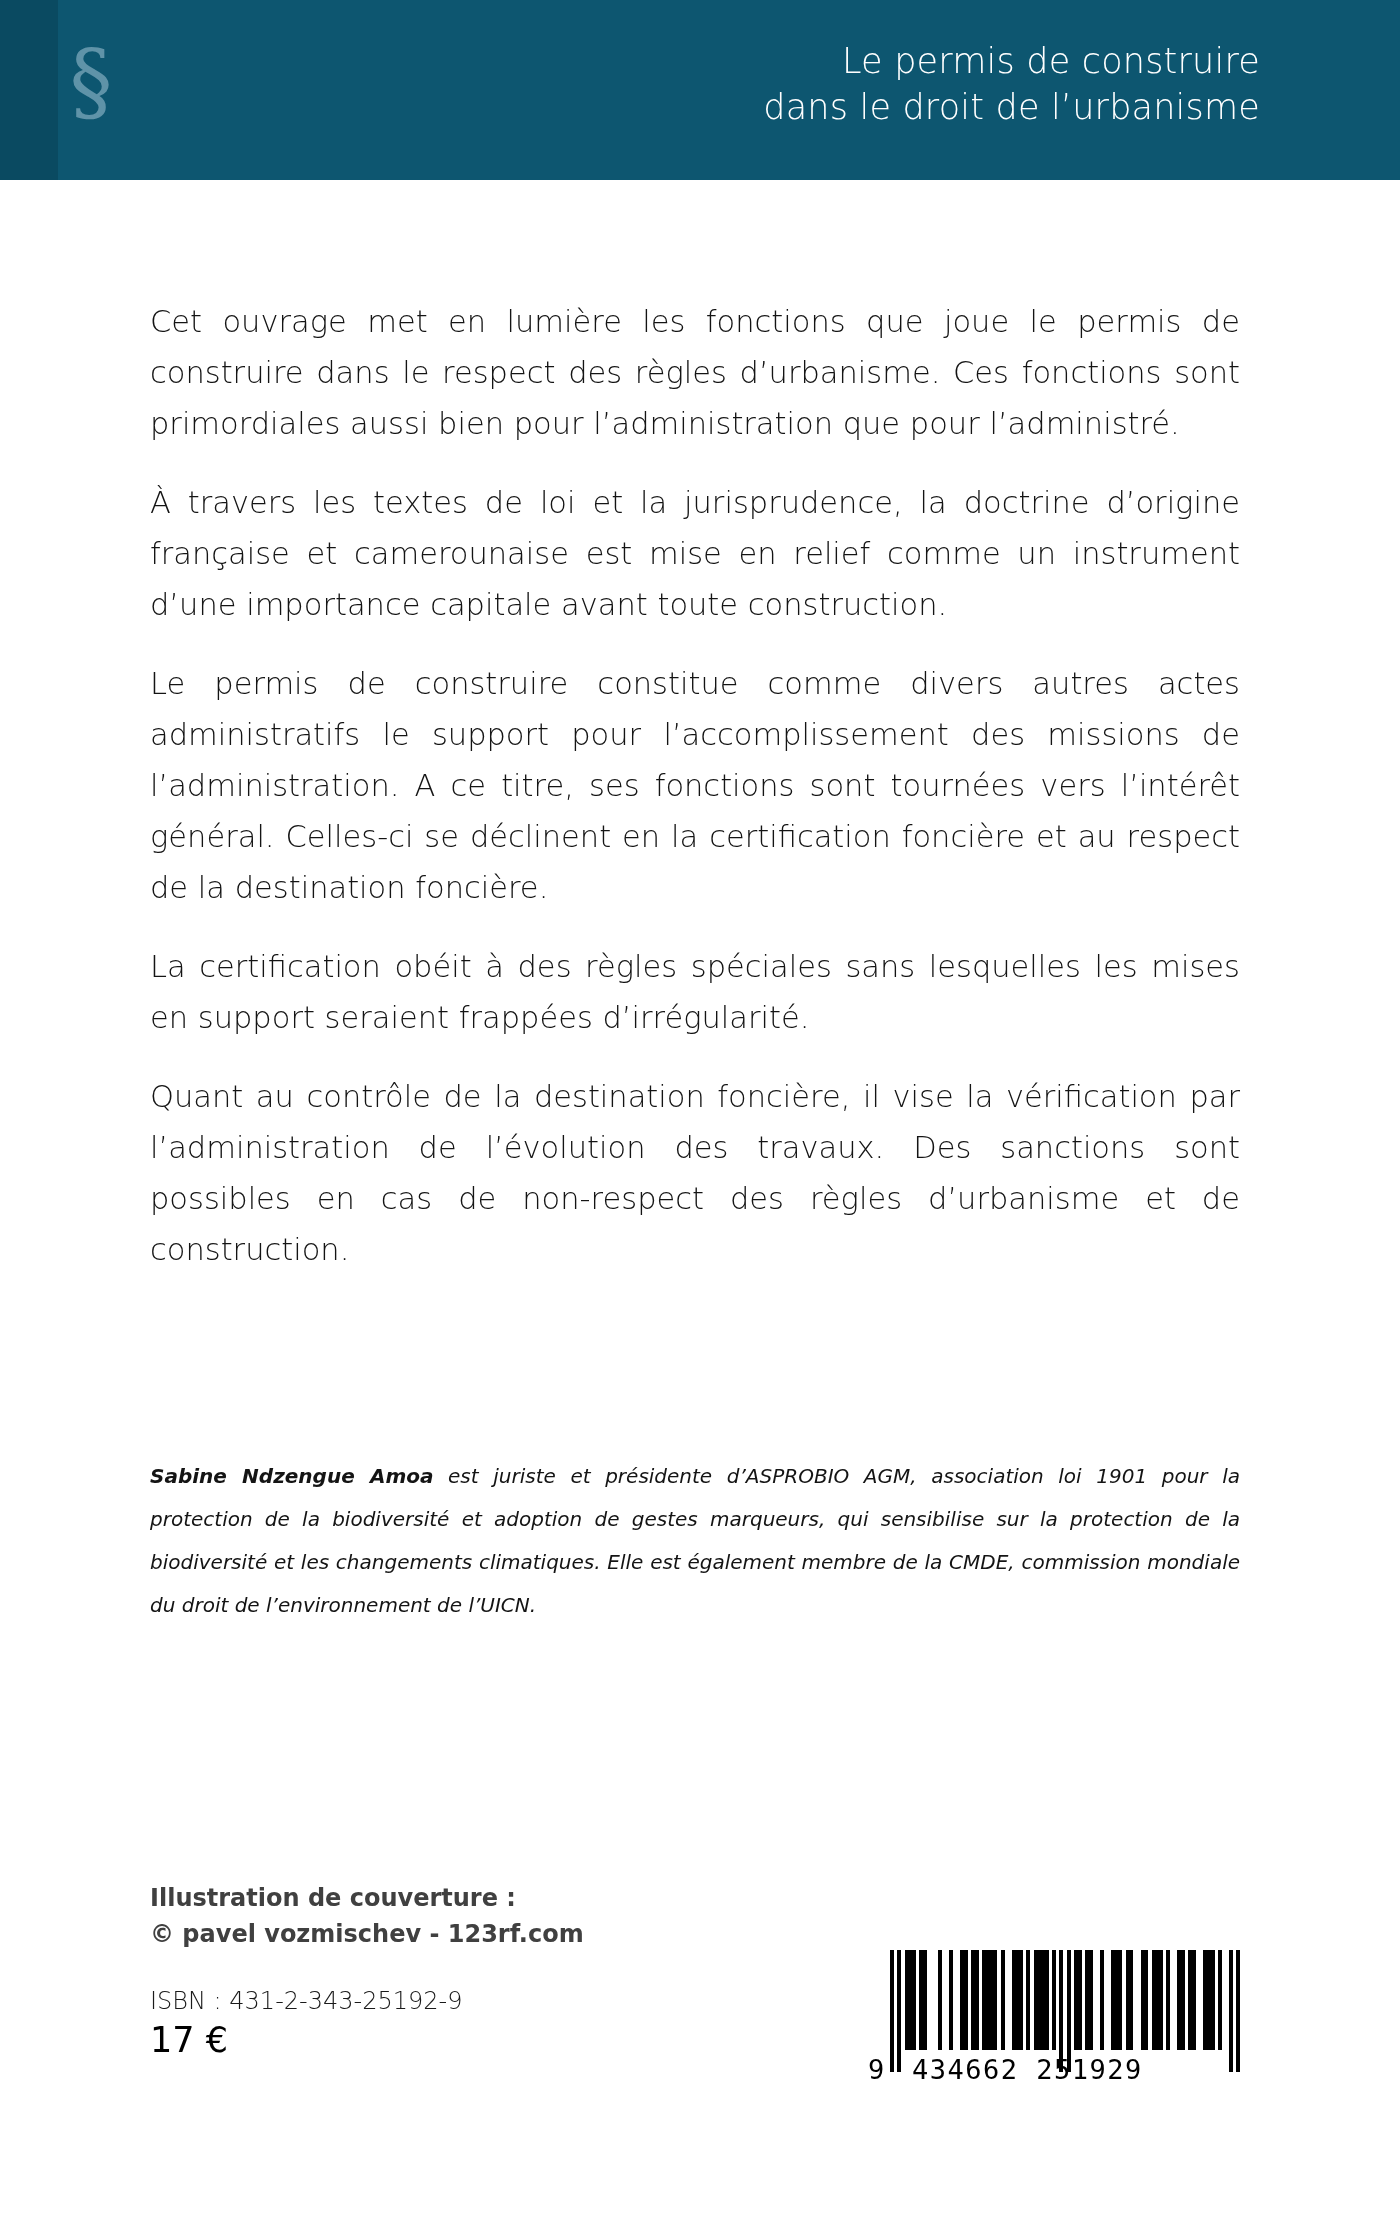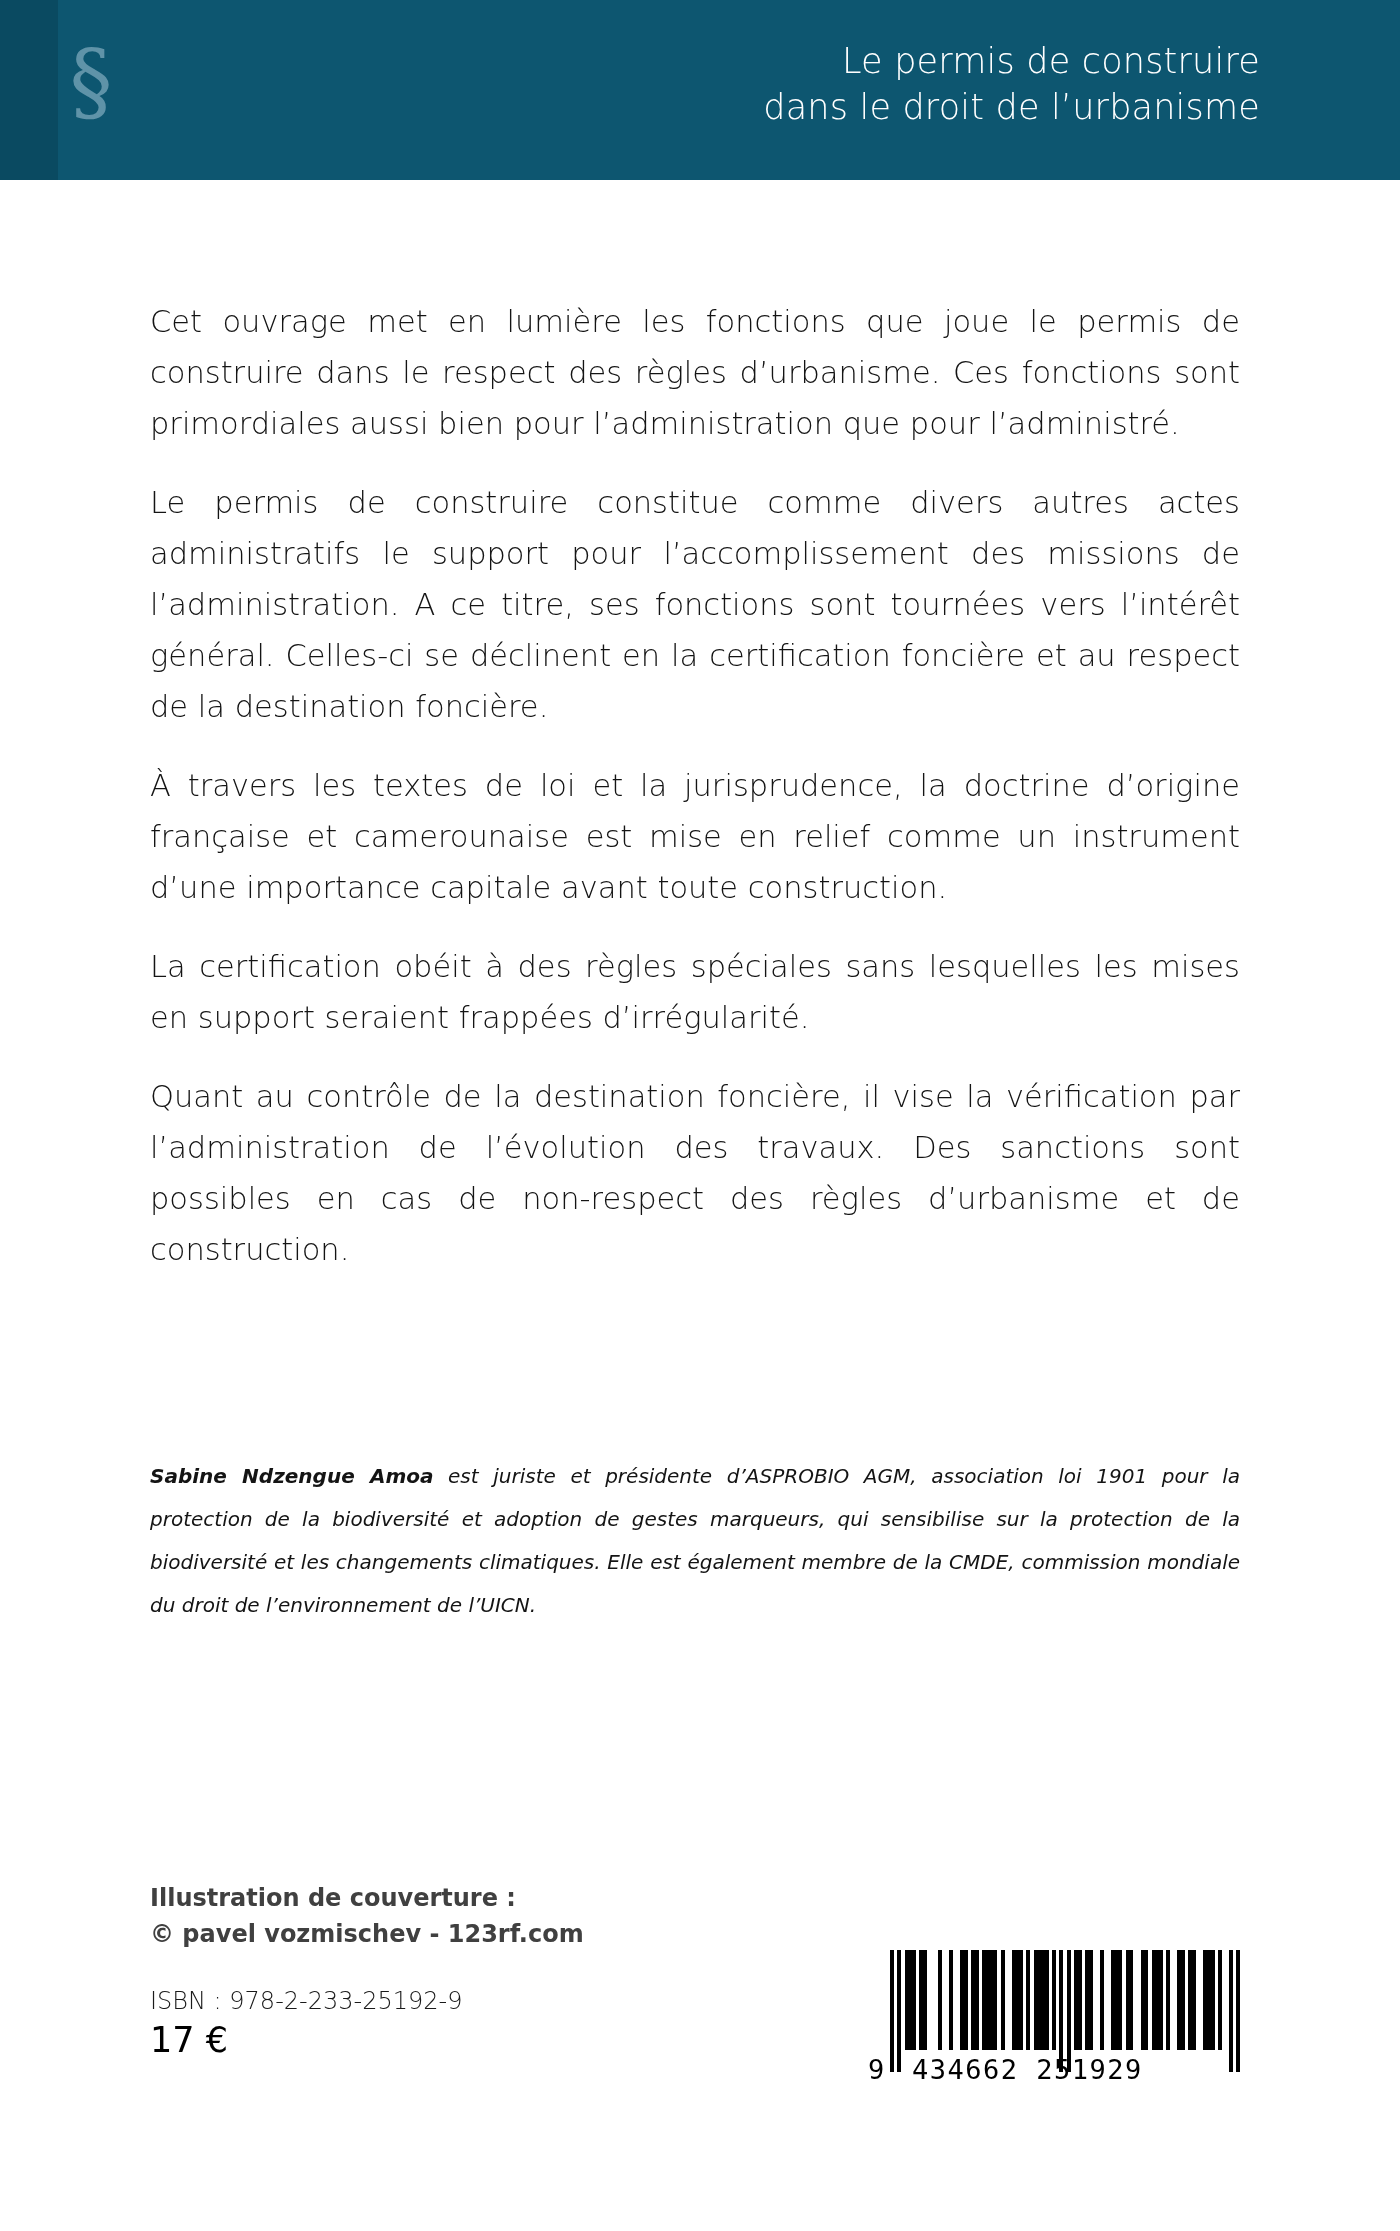--- a/index.html
+++ b/index.html
@@ -188,34 +188,34 @@
   <div class="header-left-block"></div>
   <div class="header-symbol">§</div>
   <div class="header-title">
     <span class="line1">Le permis de construire</span>
     <span class="line2">dans le droit de l’urbanisme</span>
   </div>
 </div>
 
 <div class="content">
   <p class="para">Cet ouvrage met en lumière les fonctions que joue le permis de construire dans le respect des règles d’urbanisme. Ces fonctions sont primordiales aussi bien pour l’administration que pour l’administré.</p>
+  <p class="para">À travers les textes de loi et la jurisprudence, la doctrine d’origine française et camerounaise est mise en relief comme un instrument d’une importance capitale avant toute construction.</p>
   <p class="para">Le permis de construire constitue comme divers autres actes administratifs le support pour l’accomplissement des missions de l’administration. A ce titre, ses fonctions sont tournées vers l’intérêt général. Celles-ci se déclinent en la certification foncière et au respect de la destination foncière.</p>
-  <p class="para">À travers les textes de loi et la jurisprudence, la doctrine d’origine française et camerounaise est mise en relief comme un instrument d’une importance capitale avant toute construction.</p>
   <p class="para">La certification obéit à des règles spéciales sans lesquelles les mises en support seraient frappées d’irrégularité.</p>
   <p class="para">Quant au contrôle de la destination foncière, il vise la vérification par l’administration de l’évolution des travaux. Des sanctions sont possibles en cas de non-respect des règles d’urbanisme et de construction.</p>
 </div>
 
 <div class="bio"><span class="author-name">Sabine Ndzengue Amoa</span><span> est juriste et présidente d’ASPROBIO AGM, association loi 1901 pour la protection de la biodiversité et adoption de gestes marqueurs, qui sensibilise sur la protection de la biodiversité et les changements climatiques. Elle est également membre de la CMDE, commission mondiale du droit de l’environnement de l’UICN.</span></div>
 
 <div class="footer">
   <div class="credit">
     <div>Illustration de couverture :</div>
     <div>© pavel vozmischev - 123rf.com</div>
   </div>
-  <div class="isbn">ISBN : 978-2-233-25192-9</div>
+  <div class="isbn">ISBN : 431-2-343-25192-9</div>
   <div class="price">17 €</div>
 </div>
 
 <div class="barcode-wrap">
   <div class="barcode-bars" id="barcode-bars">
       <span class="tall" style="left:0.00px;width:4.03px"></span>
       <span class="tall" style="left:7.37px;width:4.03px"></span>
       <span class="" style="left:14.74px;width:4.03px"></span>
       <span class="" style="left:18.42px;width:4.03px"></span>
       <span class="" style="left:22.11px;width:4.03px"></span>

